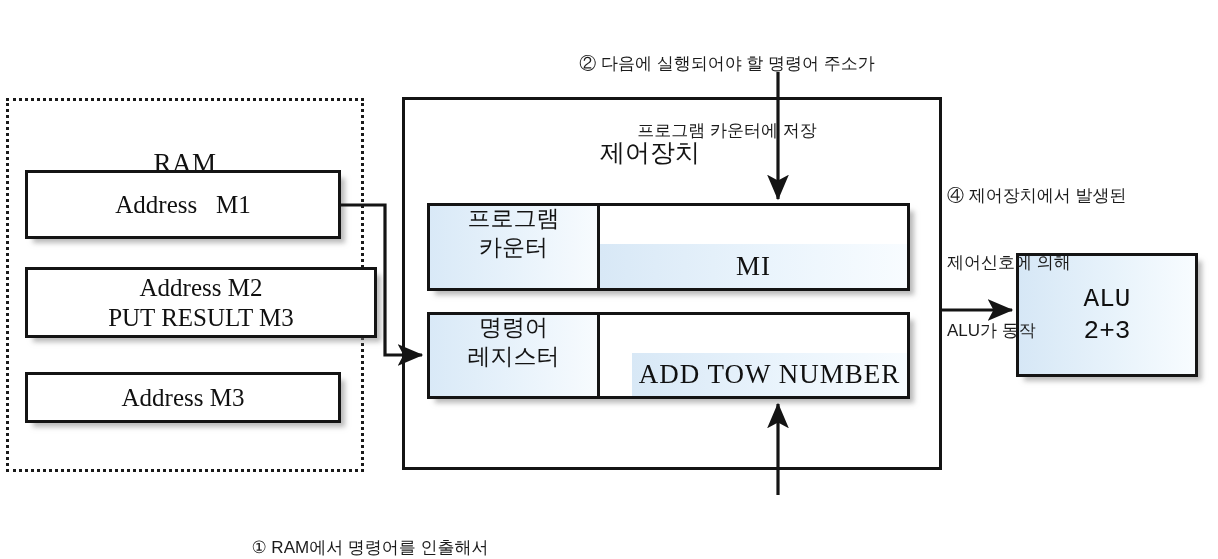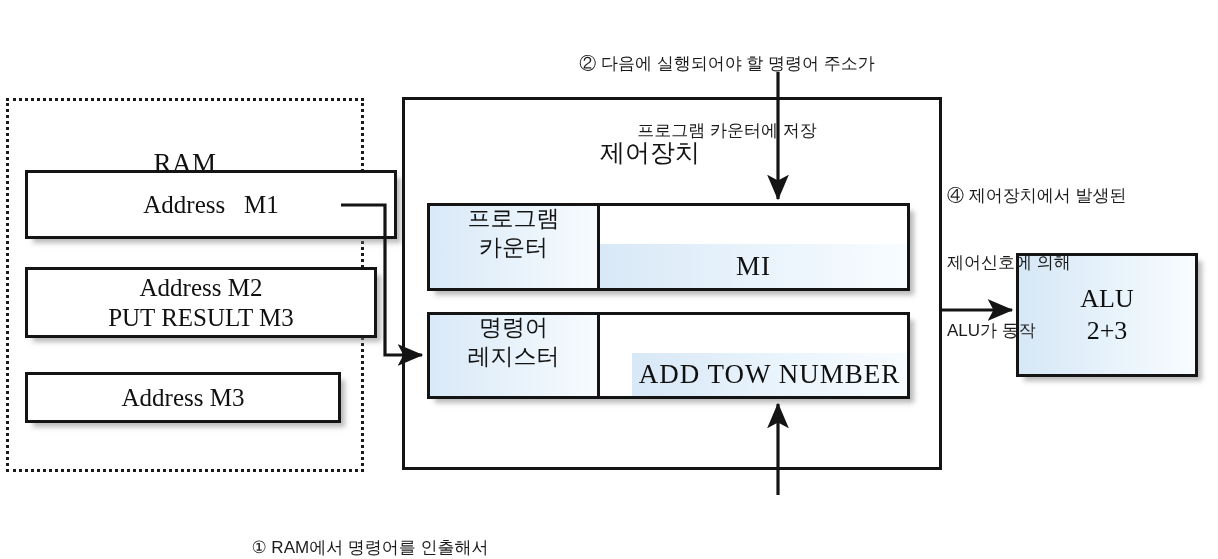--- a/index.html
+++ b/index.html
@@ -30,21 +30,21 @@
     position:absolute;
     background:#ffffff;
     border:3px solid #141414;
     box-sizing:border-box;
     box-shadow:6px 6px 5px -2px rgba(130,130,130,.55);
     display:flex;align-items:center;justify-content:center;
     font-family:"Liberation Serif", serif;
     font-size:25px;color:#101010;line-height:1.18;
     text-align:center;
   }
-  #ram-cell-1{left:25px;top:170px;width:372px;height:69px;}
+  #ram-cell-1{left:25px;top:170px;width:316px;height:69px;}
   #ram-cell-2{left:25px;top:267px;width:352px;height:71px;}
   #ram-cell-3{left:25px;top:372px;width:316px;height:51px;}
   .ram-cell span{display:block;white-space:pre;}
 
   
   #control-unit{
     position:absolute;left:402px;top:97px;width:540px;height:373px;
     border:3px solid #141414;
     box-sizing:border-box;
     background:transparent;
@@ -84,21 +84,21 @@
   .reg-label span{display:block;white-space:pre;}
 
   
   #alu-box{
     position:absolute;left:1016px;top:253px;width:182px;height:124px;
     border:3px solid #141414;
     box-sizing:border-box;
     background:linear-gradient(to right,#d6e7f6 0%,#e8f3fb 55%,#f8fcff 100%);
     box-shadow:6px 6px 5px -2px rgba(130,130,130,.55);
     display:flex;flex-direction:column;align-items:center;justify-content:center;
-    font-family:Liberation Serif, serif;
+    font-family:Liberation Mono, monospace;
     font-size:26px;color:#101010;line-height:1.25;
   }
   #alu-box span{display:block;}
 
   
   .annot{
     position:absolute;
     font-family:"Liberation Sans", sans-serif;
     font-size:17px;color:#1b1b1b;line-height:1.32;
     white-space:pre;

